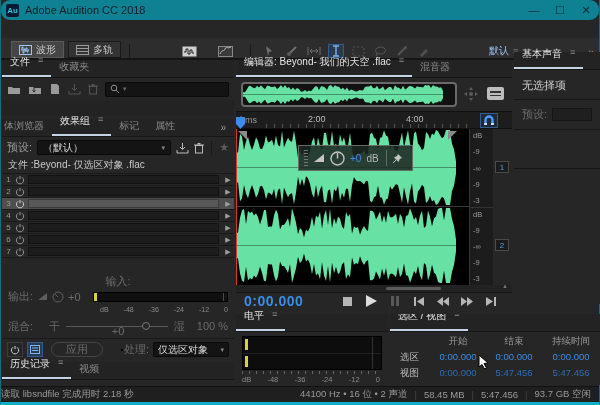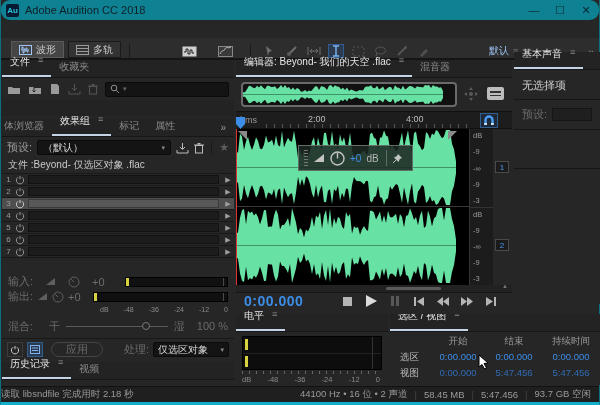--- a/index.html
+++ b/index.html
@@ -277,21 +277,21 @@
           <svg width="10" height="10">
             <path d="M5 1v3.2" stroke="#9a9a9a"></path>
             <path d="M3 2.3a3.6 3.6 0 1 0 4 0" stroke="#9a9a9a" fill="none"></path>
           </svg>
           <div class="well"></div>
           <span class="arr">▶</span>
         </div>
     </div>
 
     <div style="margin-top:16px;padding:0 6px;">
-      <div style="display:flex;align-items:center;height:15px;gap:12px;">
+      <div style="display:flex;align-items:center;height:15px;gap:12px;flex-direction:column;">
         <span class="dim">输入:</span>
         <svg width="11" height="9">
             <polygon points="1,8 10,8 10,1" fill="#5e5e5e"></polygon>
           </svg>
         <svg width="12" height="12">
             <circle cx="6" cy="6" r="5" fill="none" stroke="#5e5e5e"></circle>
             <line x1="6" y1="6" x2="3" y2="3" stroke="#5e5e5e"></line>
           </svg>
         <span class="dim">+0</span>
         <div class="meterbar" style="flex:1;height:10px;margin-left:8px;">

